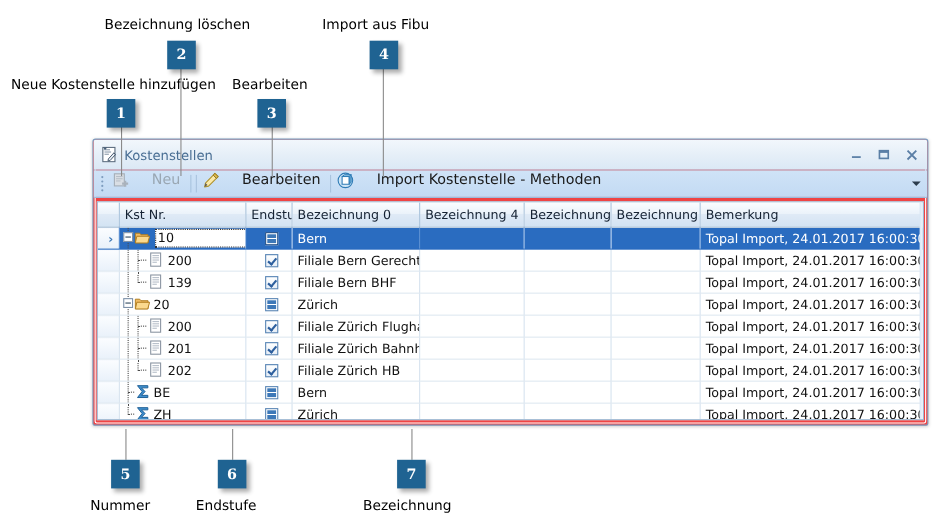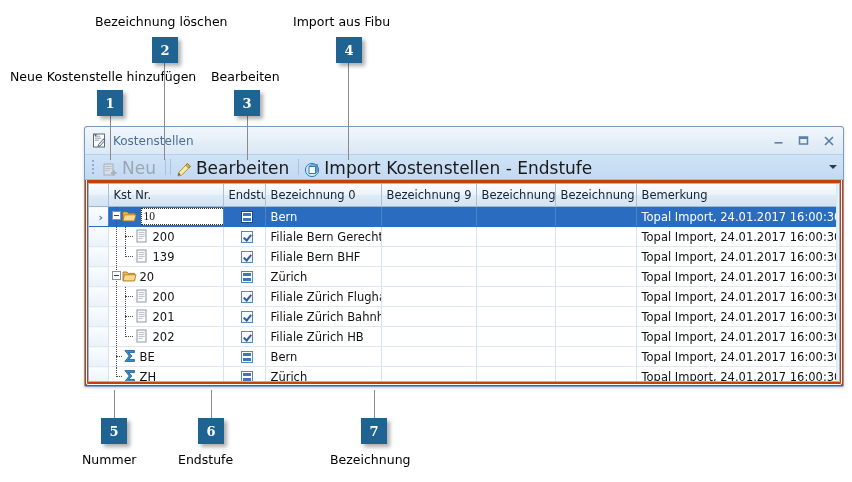--- a/index.html
+++ b/index.html
@@ -47,21 +47,21 @@
 
   
   #app-window {
     position: absolute;
     left: 84px;
     top: 126px;
     width: 760px;
     height: 261px;
     border: 1px solid #7a9cc0;
     border-radius: 3px 3px 2px 2px;
-    background: #c2410c;
+    background: #ef4444;
     box-sizing: border-box;
     box-shadow: 0 1px 3px rgba(0,0,0,0.18);
     overflow: hidden;
   }
   .win-inner-edge {
     position: absolute;
     inset: 1px;
     border: 1px solid #ffffff;
     border-radius: 2px;
     pointer-events: none;
@@ -114,23 +114,23 @@
     position: relative;
   }
   .grip {
     width: 7px; height: 18px;
     display: flex; flex-direction: column; justify-content: center;
     align-items: center; gap: 2px;
     margin-right: 3px;
   }
   .grip i { width: 2px; height: 2px; background: #7d9cbe; display:block; border-radius:1px;}
   .tb-item {
-    display: flex; align-items: flex-end; gap: 4px;
+    display: flex; align-items: flex-start; gap: 20px;
     height: 22px; padding: 0 7px 0 3px;
-    font-size: 17px; color: #1a1a1a;
+    font-size: 13px; color: #1a1a1a;
     white-space: nowrap;
   }
   .tb-item.disabled { color: #9aa7b3; }
   .tb-sep {
     width: 1px; height: 16px; background: #a9c3de; margin: 0 2px;
   }
   .tb-ico { width: 16px; height: 16px; position: relative; flex: 0 0 auto;}
   .tb-drop {
     position: absolute; right: 6px; top: 50%; transform: translateY(-50%);
     width: 0; height: 0;
@@ -204,21 +204,21 @@
   .expander::before {
     content:""; position:absolute; left:1px; top:3px; width:5px; height:1px; background:#31495f;
   }
   .vline { position: absolute; width: 0; border-left: 1px dotted #4a4a4a; left: 5px; }
   .hline { position: absolute; height: 0; border-top: 1px dotted #4a4a4a; }
   .node-ico { width: 15px; height: 15px; margin-right: 3px; position: relative; flex: 0 0 auto;}
   .kst-text { font-size: 11.5px; }
   .kst-edit {
     border: 1px dotted #333; background: #fff; color:#111;
     padding: 1px 3px 1px 2px; margin-left: 1px; min-width: 86px;
-    font-size: 11.5px; line-height: 13px; box-sizing: border-box; font-family: Liberation Serif, serif;
+    font-size: 11.5px; line-height: 13px; box-sizing: border-box;
   }
 
   
   .cb {
     width: 12px; height: 12px; display: inline-block; vertical-align: middle;
     border: 1px solid #5a86b5; background: linear-gradient(to bottom,#ffffff,#e6eef7);
     position: relative; box-sizing: border-box;
   }
   .cb.check::after {
     content: ""; position: absolute; left: 3px; top: 1px;
@@ -343,21 +343,21 @@
 
     <span class="tb-item">
       <span class="tb-ico">
         <svg width="16" height="16" viewBox="0 0 16 16">
           <circle cx="8" cy="8" r="6.6" fill="#cfe6f7" stroke="#2f7bb5" stroke-width="1"></circle>
           <path d="M5 4.5 L11.5 4.5 L11.5 11.5 L5 11.5 Z" fill="#ffffff" stroke="#2f7bb5" stroke-width="1"></path>
           <path d="M5 4.5 L7.2 2.8 L13.2 2.8 L11.5 4.5 Z" fill="#8fc4e6" stroke="#2f7bb5" stroke-width="0.9"></path>
           <path d="M11.5 4.5 L13.2 2.8 L13.2 9.6 L11.5 11.5 Z" fill="#6aaed8" stroke="#2f7bb5" stroke-width="0.9"></path>
         </svg>
       </span>
-      <span>Import Kostenstellen - Endstufe</span>
+      <span>Import Kostenstelle - Methoden</span>
     </span>
 
     <span class="tb-drop"></span>
   </div>
 
   <div class="grid-wrap">
     <table class="grid">
       <colgroup>
         <col style="width:19px">
           <col style="width:115px">
@@ -367,21 +367,21 @@
           <col style="width:79px">
         <col style="width:81px">
           <col>
       </colgroup>
       <thead>
         <tr>
           <th class="ind"></th>
           <th>Kst Nr.</th>
           <th>Endstufe</th>
           <th>Bezeichnung 0</th>
-          <th>Bezeichnung 9</th>
+          <th>Bezeichnung 4</th>
           <th>Bezeichnung 2</th>
           <th>Bezeichnung 3</th>
           <th>Bemerkung</th>
         </tr>
       </thead>
       <tbody>
           <tr class="sel">
             <td class="ind"><span class="row-arrow">›</span></td>
             <td style="padding: 0px 0px 0px 2px;">
               <div class="kst">

